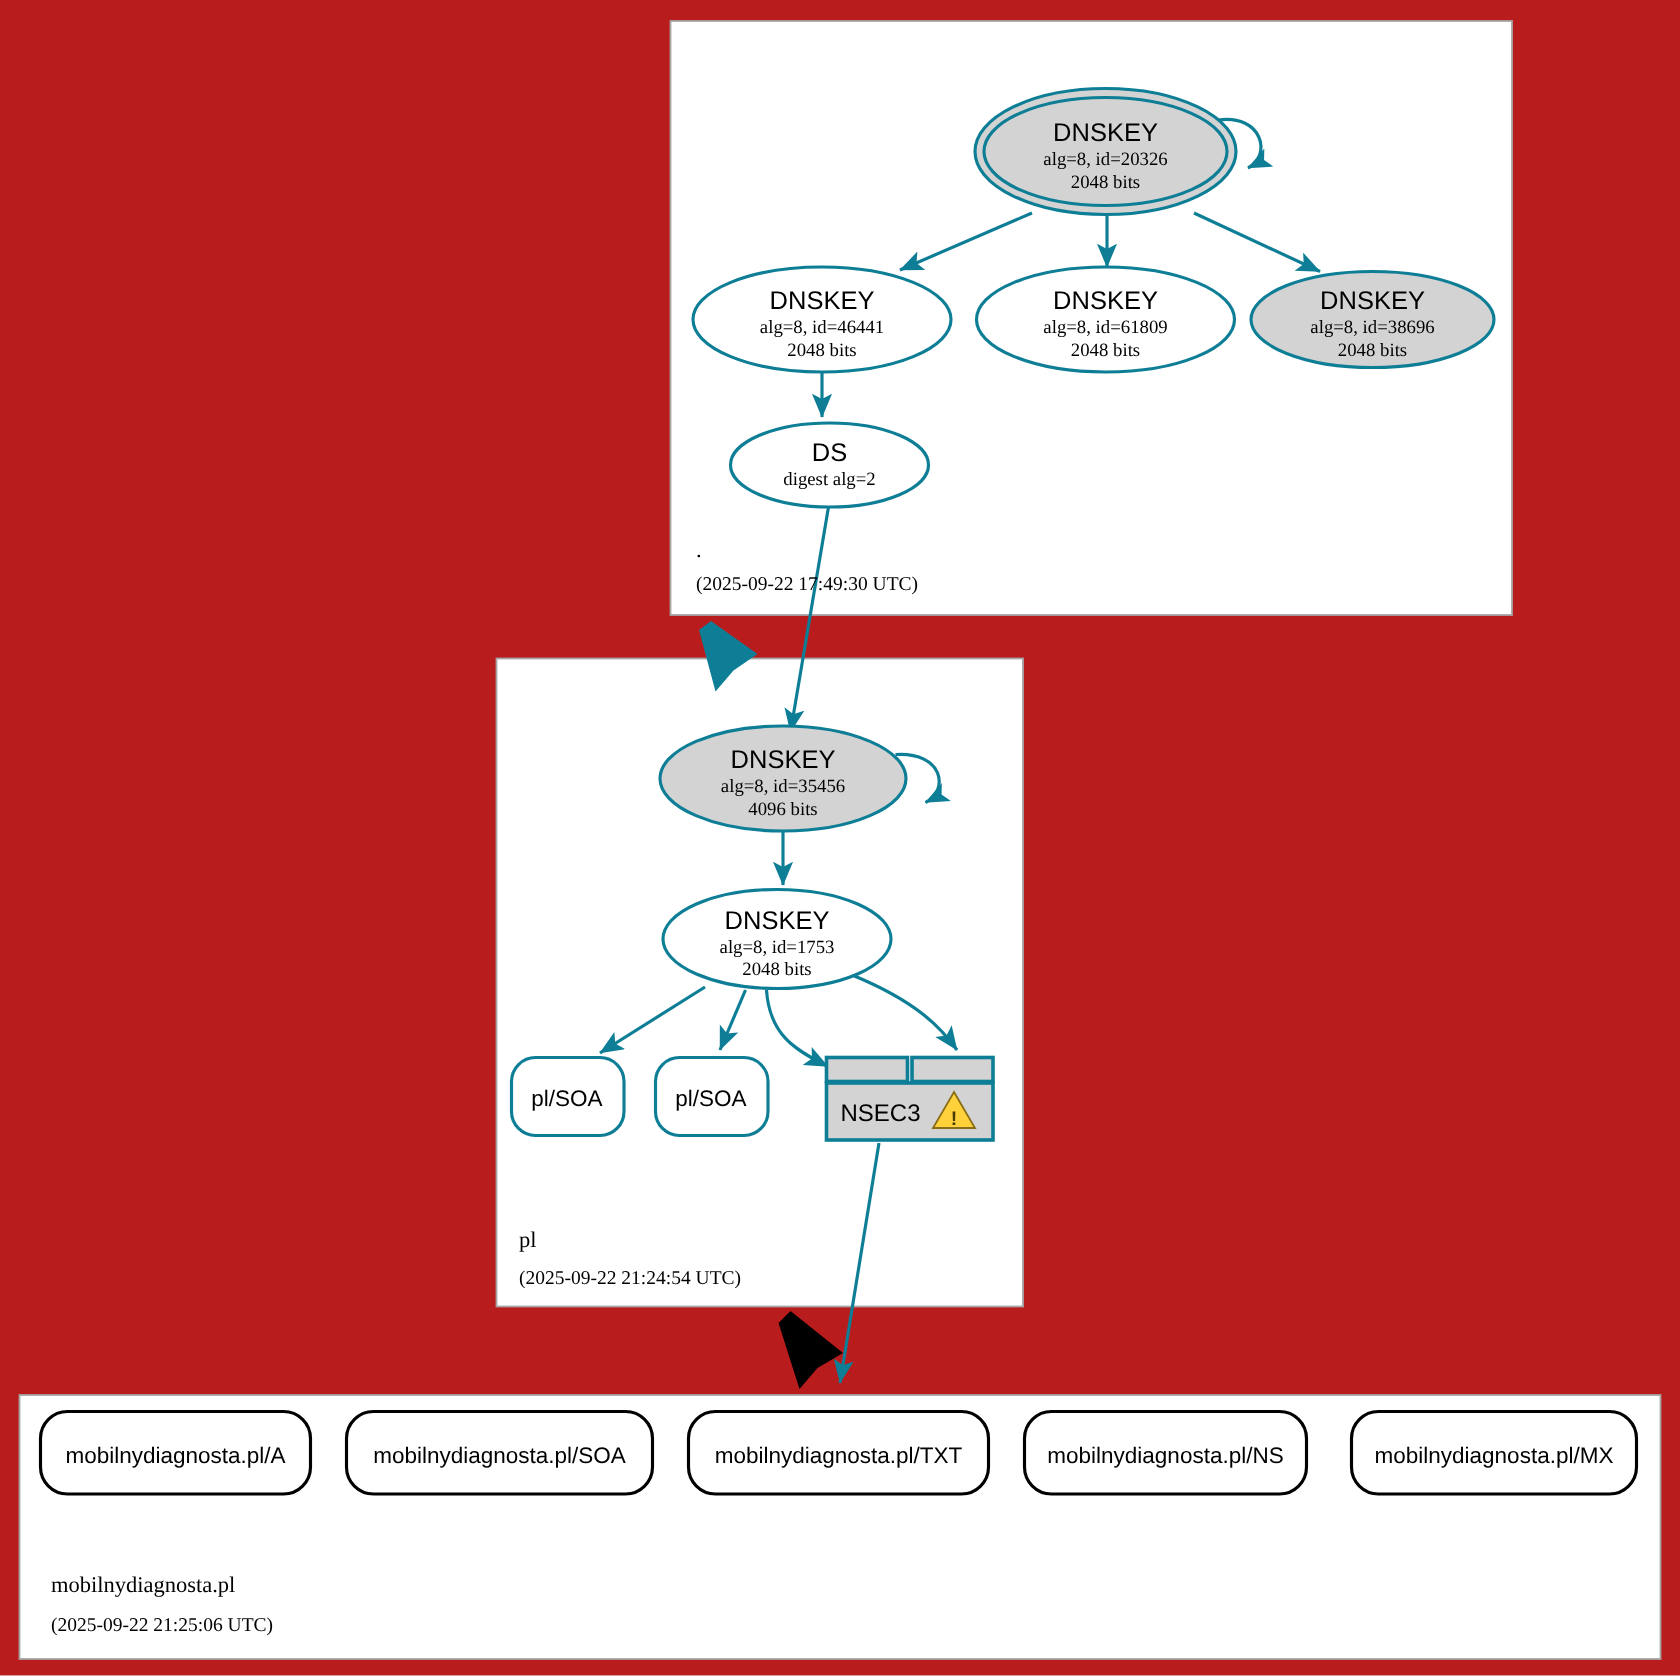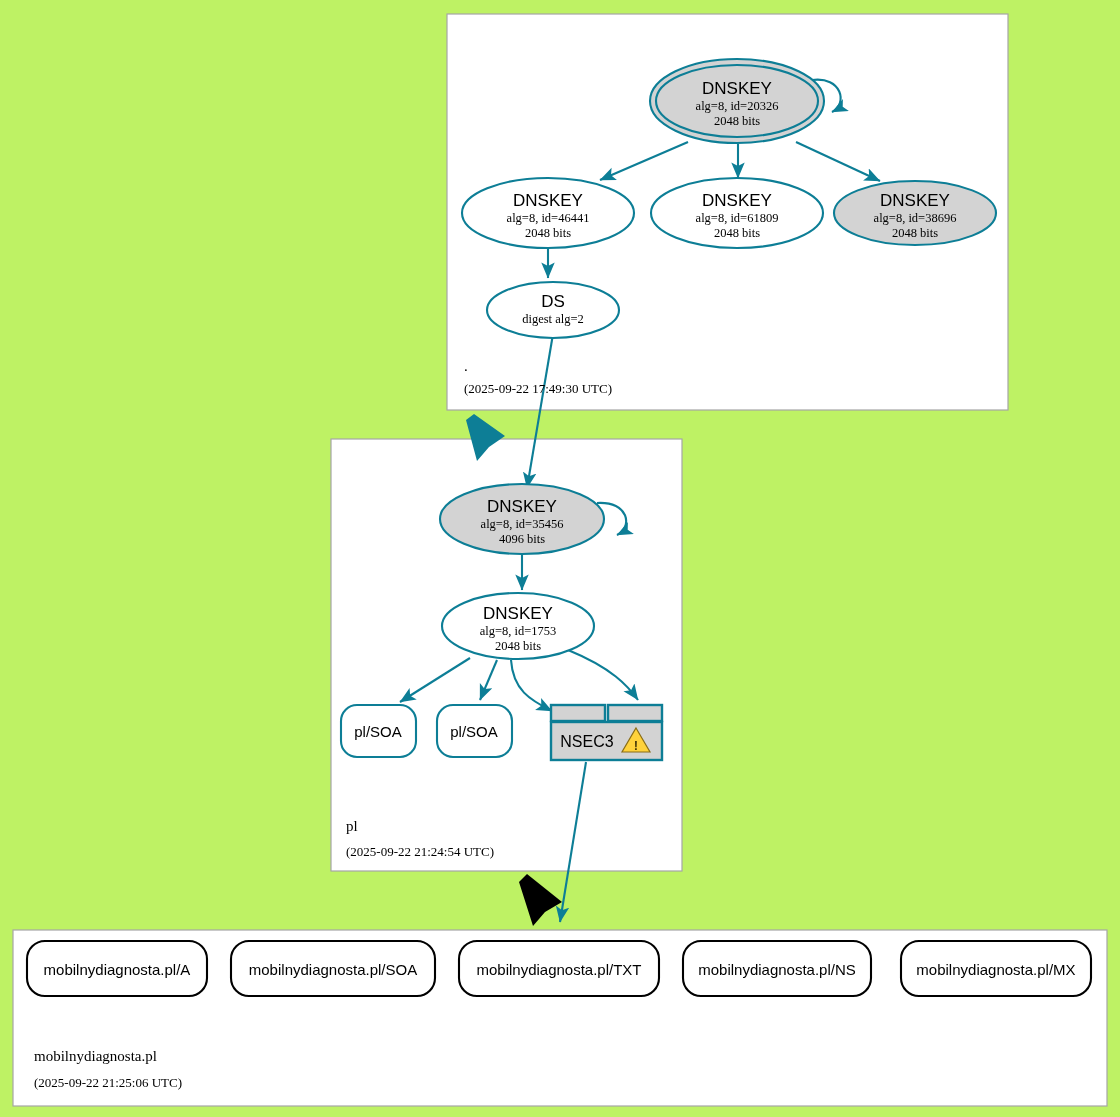--- a/index.html
+++ b/index.html
@@ -4,21 +4,21 @@
 <style>
   html, body {
     margin: 0;
     padding: 0;
     background: #ffffff;
   }
   #canvas {
     position: relative;
     width: 1120px;
     height: 1117px;
-    background: #bef264;
+    background: #b91c1c;
     font-family: "Liberation Sans", sans-serif;
   }
   svg.diagram {
     display: block;
     width: 1120px;
     height: 1117px;
   }
   .zone-box {
     fill: #ffffff;
     stroke: #a6a6a6;

